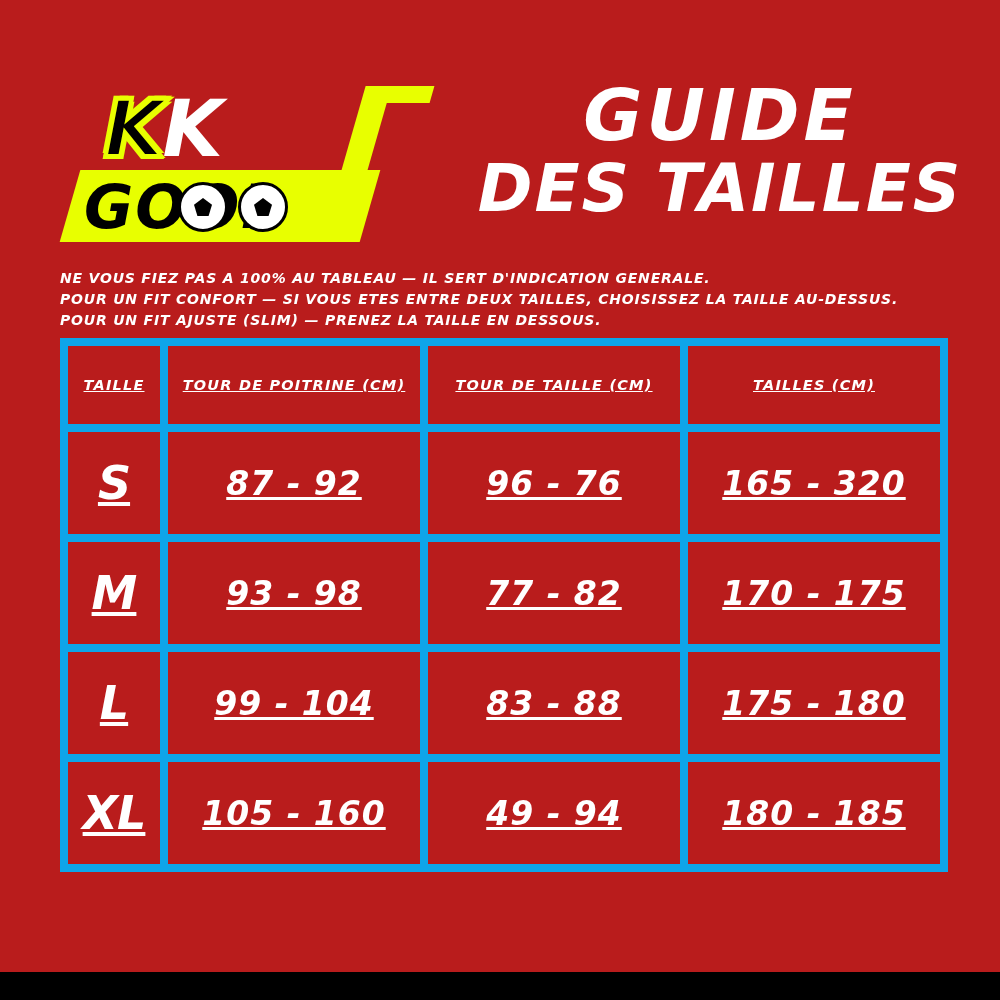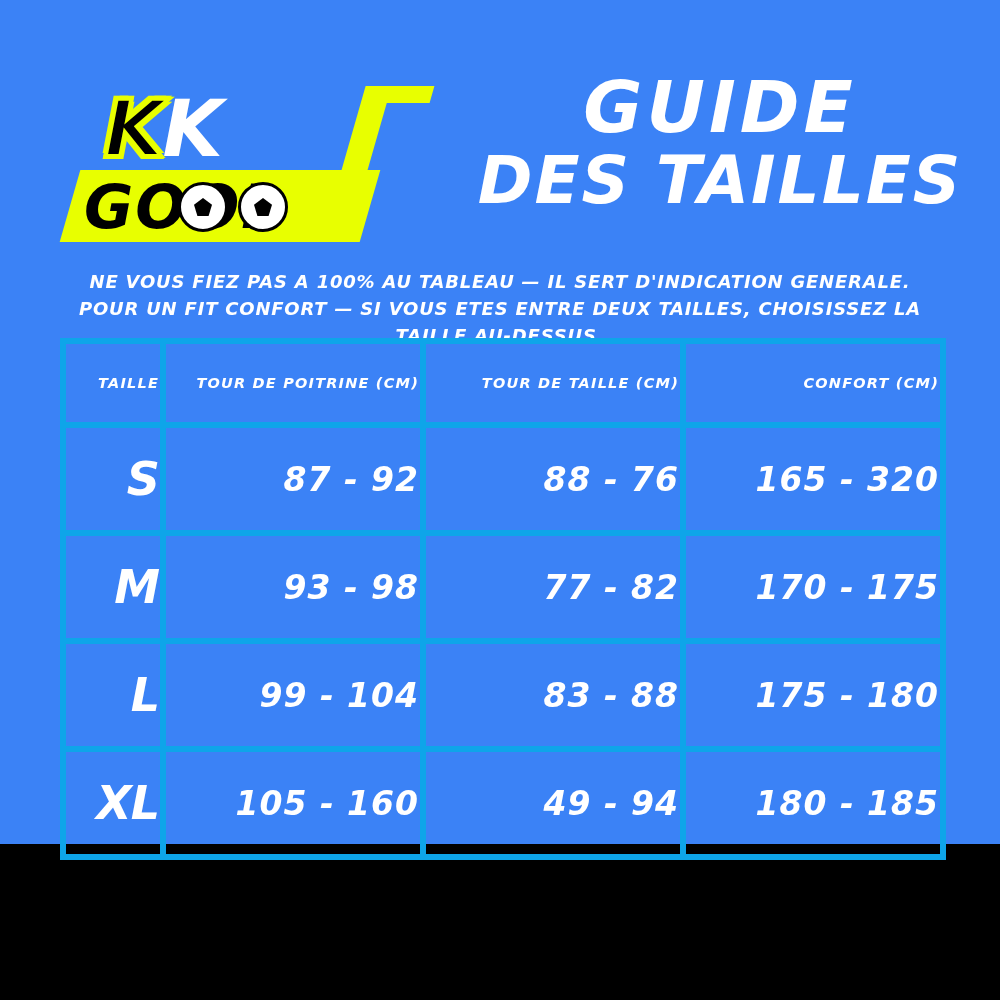--- a/index.html
+++ b/index.html
@@ -10,22 +10,22 @@
   body {
     width: 1000px;
     height: 1000px;
     overflow: hidden;
     font-family: "Liberation Sans", sans-serif;
     color: #ffffff;
   }
   .page {
     position: relative;
     width: 1000px;
-    height: 844px;
-    background: #3b82f6;
+    height: 972px;
+    background: #b91c1c;
   }
 
   
   .logo {
     position: absolute;
     left: 62px;
     top: 40px;
     width: 400px;
     height: 210px;
   }
@@ -110,21 +110,21 @@
     height: 18px;
     background: #000000;
     clip-path: polygon(50% 0%, 100% 38%, 81% 100%, 19% 100%, 0% 38%);
   }
   .ball.b2 { left: 176px; }
 
   
   .title-wrap {
     position: absolute;
     left: 470px;
-    top: 70px;
+    top: 78px;
     width: 500px;
     text-align: center;
   }
   .title-line1 {
     font-family: "DejaVu Sans", sans-serif;
     font-size: 72px;
     font-weight: bold;
     font-style: italic;
     letter-spacing: 4px;
     line-height: 1.05;
@@ -139,23 +139,23 @@
     line-height: 1.05;
     color: #ffffff;
   }
 
   
   .notes {
     position: absolute;
     left: 60px;
     top: 268px;
     width: 880px;
-    text-align: center;
-    font-family: "DejaVu Sans", sans-serif;
-    font-size: 18px;
+    text-align: left;
+    font-family: "DejaVu Sans", sans-serif;
+    font-size: 14px;
     font-weight: bold;
     font-style: italic;
     letter-spacing: 0.8px;
     line-height: 1.5;
     color: #ffffff;
   }
 
   
   .table-wrap {
     position: absolute;
@@ -163,24 +163,25 @@
     top: 338px;
     width: 880px;
   }
   table.size-table {
     border-collapse: collapse;
     width: 880px;
     table-layout: fixed;
   }
   table.size-table th,
   table.size-table td {
-    border: 6px solid #0ea5e9;
-    text-align: right;
+    border: 8px solid #0ea5e9;
+    text-align: center;
     vertical-align: middle;
     color: #ffffff;
+    text-decoration: underline;
   }
   table.size-table col.c1 { width: 100px; }
   table.size-table col.c2 { width: 260px; }
   table.size-table col.c3 { width: 260px; }
   table.size-table col.c4 { width: 260px; }
 
   thead th {
     height: 76px;
     font-family: "DejaVu Sans", sans-serif;
     font-size: 14.5px;
@@ -223,43 +224,44 @@
   </div>
 
   <div class="title-wrap">
     <div class="title-line1">GUIDE</div>
     <div class="title-line2">DES TAILLES</div>
   </div>
 
   <div class="notes">
     <div>NE VOUS FIEZ PAS A 100% AU TABLEAU — IL SERT D'INDICATION GENERALE.</div>
     <div>POUR UN FIT CONFORT — SI VOUS ETES ENTRE DEUX TAILLES, CHOISISSEZ LA TAILLE AU-DESSUS.</div>
+    <div>POUR UN FIT AJUSTE (SLIM) — PRENEZ LA TAILLE EN DESSOUS.</div>
   </div>
 
   <div class="table-wrap">
     <table class="size-table">
       <colgroup>
         <col class="c1">
           <col class="c2">
           <col class="c3">
           <col class="c4">
       </colgroup>
       <thead>
         <tr>
           <th>TAILLE</th>
           <th>TOUR DE POITRINE (CM)</th>
           <th>TOUR DE TAILLE (CM)</th>
-          <th>CONFORT (CM)</th>
+          <th>TAILLES (CM)</th>
         </tr>
       </thead>
       <tbody>
         <tr>
           <td class="size-cell">S</td>
           <td class="val-cell">87 - 92</td>
-          <td class="val-cell">88 - 76</td>
+          <td class="val-cell">96 - 76</td>
           <td class="val-cell">165 - 320</td>
         </tr>
         <tr>
           <td class="size-cell">M</td>
           <td class="val-cell">93 - 98</td>
           <td class="val-cell">77 - 82</td>
           <td class="val-cell">170 - 175</td>
         </tr>
         <tr>
           <td class="size-cell">L</td>

